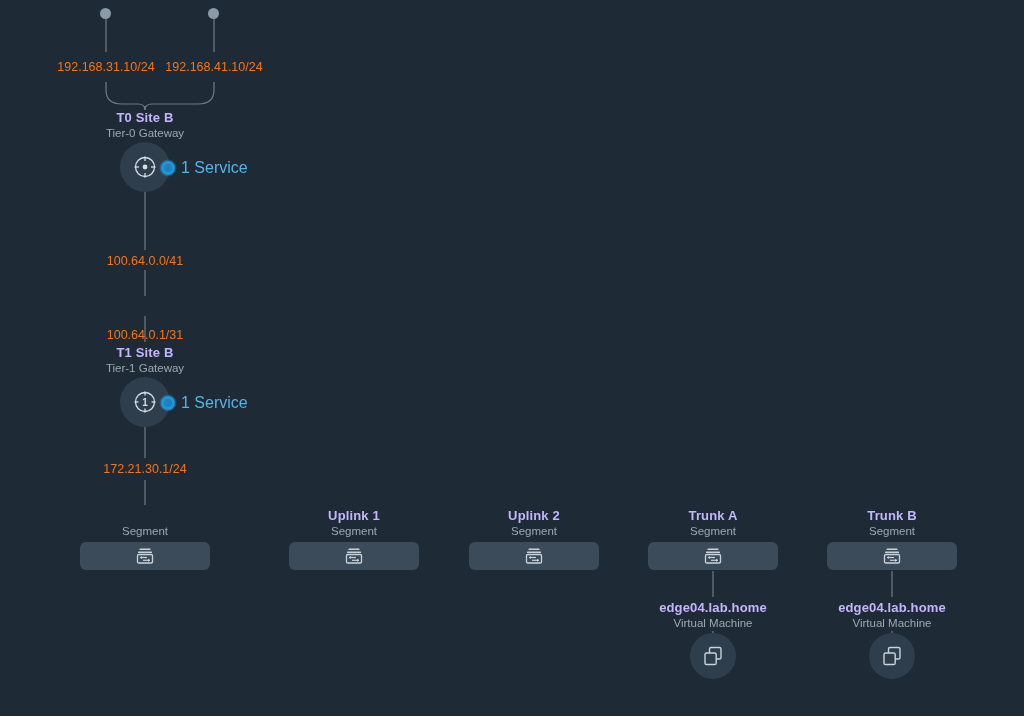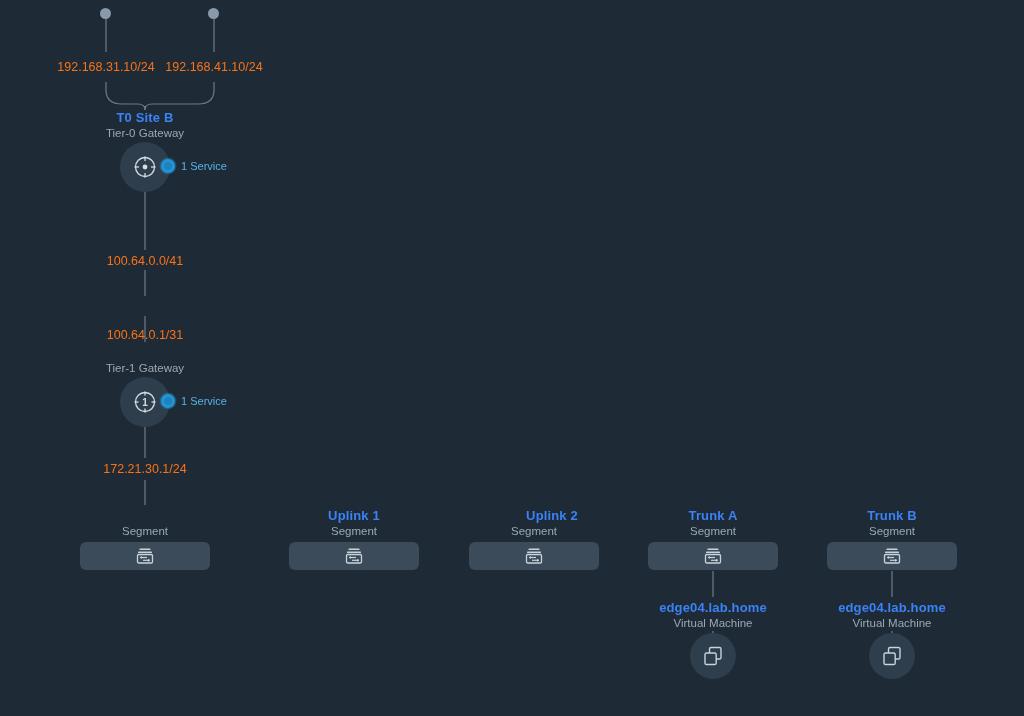--- a/index.html
+++ b/index.html
@@ -16,21 +16,21 @@
     background: #1e2a36;
   }
   svg.edges {
     position: absolute; left: 0; top: 0;
     width: 1024px; height: 716px;
     pointer-events: none;
   }
   .label-title {
     position: absolute;
     text-align: center;
-    color: #3b82f6;
+    color: #c4b5fd;
     font-size: 13px;
     font-weight: bold;
     letter-spacing: 0.15px;
     white-space: nowrap;
   }
   .label-sub {
     position: absolute;
     text-align: center;
     color: #9aa9b5;
     font-size: 11.5px;
@@ -72,21 +72,21 @@
   }
   .service-ring {
     width: 14px; height: 14px;
     border-radius: 50%;
     border: 3px solid #2196d6;
     background: #1f82bd;
     box-shadow: 0 0 0 1.5px rgba(33,150,214,0.35);
   }
   .service-text {
     color: #55b3e6;
-    font-size: 11px;
+    font-size: 16px;
   }
   .ep-dot {
     position: absolute;
     width: 11px; height: 11px;
     border-radius: 50%;
     background: #8a9aa8;
   }
 </style>
 </head>
 <body>
@@ -145,20 +145,21 @@
   </div>
 
   <div class="service-badge" style="left:161px; top:159px;">
     <span class="service-ring"></span>
     <span class="service-text">1 Service</span>
   </div>
 
   <div class="ip-label" style="left:65px; top:254px; width:160px;">100.64.0.0/41</div>
   <div class="ip-label" style="left:65px; top:300px; width:160px;margin-top:28px;">100.64.0.1/31</div>
 
+  <div class="label-title" style="left:45px; top:345px; width:200px;">T1 Site B</div>
   <div class="label-sub" style="left:45px; top:362px; width:200px;">Tier-1 Gateway</div>
 
   <div class="gw-circle" style="left:120px; top:377px;">
     <svg width="28" height="28" viewBox="0 0 28 28">
       <circle cx="14" cy="14" r="9.5" fill="none" stroke="#d6dde3" stroke-width="1.3"></circle>
       <line x1="14" y1="3.5" x2="14" y2="7.5" stroke="#d6dde3" stroke-width="1.3"></line>
       <line x1="14" y1="20.5" x2="14" y2="24.5" stroke="#d6dde3" stroke-width="1.3"></line>
       <line x1="3.5" y1="14" x2="7.5" y2="14" stroke="#d6dde3" stroke-width="1.3"></line>
       <line x1="20.5" y1="14" x2="24.5" y2="14" stroke="#d6dde3" stroke-width="1.3"></line>
       <text x="14" y="18" text-anchor="middle" fill="#d6dde3" font-family="Liberation Sans, sans-serif" font-size="10" font-weight="bold">1</text>
@@ -192,21 +193,21 @@
       <rect x="4.5" y="2.5" width="11" height="1.6" rx="0.6" fill="#c9d3da"></rect>
       <rect x="3" y="5.5" width="14" height="1.6" rx="0.6" fill="#c9d3da"></rect>
       <rect x="2.5" y="8.5" width="15" height="8.5" rx="1.2" fill="none" stroke="#c9d3da" stroke-width="1.3"></rect>
       <line x1="5" y1="11.5" x2="12" y2="11.5" stroke="#c9d3da" stroke-width="1.2"></line>
       <line x1="8" y1="14.3" x2="15" y2="14.3" stroke="#c9d3da" stroke-width="1.2"></line>
       <path d="M5,11.5 l2,-1.6 v3.2 z" fill="#c9d3da"></path>
       <path d="M15,14.3 l-2,-1.6 v3.2 z" fill="#c9d3da"></path>
     </svg>
   </div>
 
-  <div class="label-title" style="left:452px; top:508px; width:200px;">Uplink 2</div>
+  <div class="label-title" style="left:434px; top:508px; width:200px;">Uplink 2</div>
   <div class="label-sub" style="left:434px; top:525px; width:200px;">Segment</div>
   <div class="seg-box" style="left:469px; top:542px;">
     <svg width="20" height="20" viewBox="0 0 20 20">
       <rect x="4.5" y="2.5" width="11" height="1.6" rx="0.6" fill="#c9d3da"></rect>
       <rect x="3" y="5.5" width="14" height="1.6" rx="0.6" fill="#c9d3da"></rect>
       <rect x="2.5" y="8.5" width="15" height="8.5" rx="1.2" fill="none" stroke="#c9d3da" stroke-width="1.3"></rect>
       <line x1="5" y1="11.5" x2="12" y2="11.5" stroke="#c9d3da" stroke-width="1.2"></line>
       <line x1="8" y1="14.3" x2="15" y2="14.3" stroke="#c9d3da" stroke-width="1.2"></line>
       <path d="M5,11.5 l2,-1.6 v3.2 z" fill="#c9d3da"></path>
       <path d="M15,14.3 l-2,-1.6 v3.2 z" fill="#c9d3da"></path>

